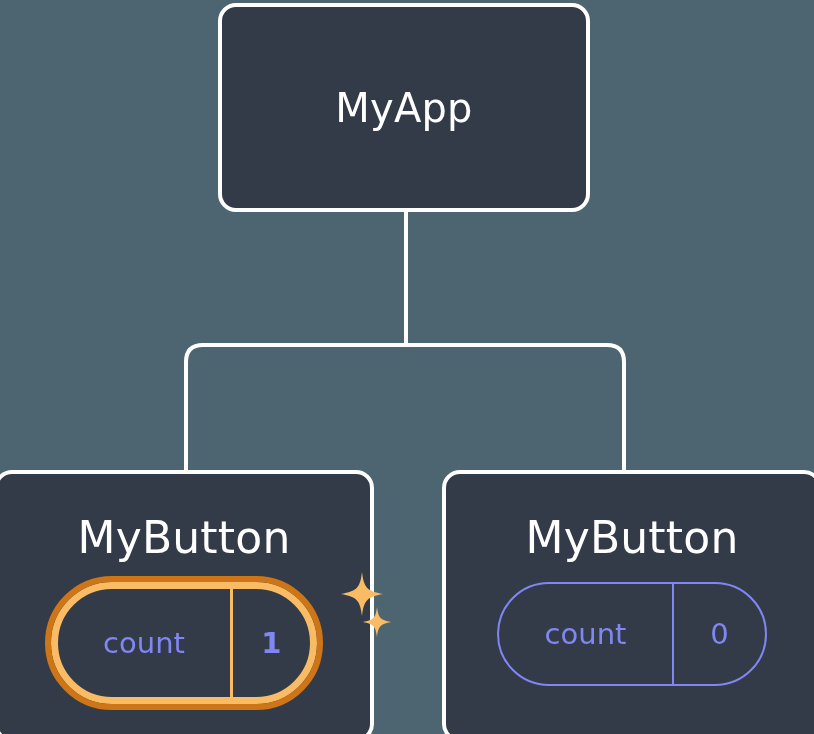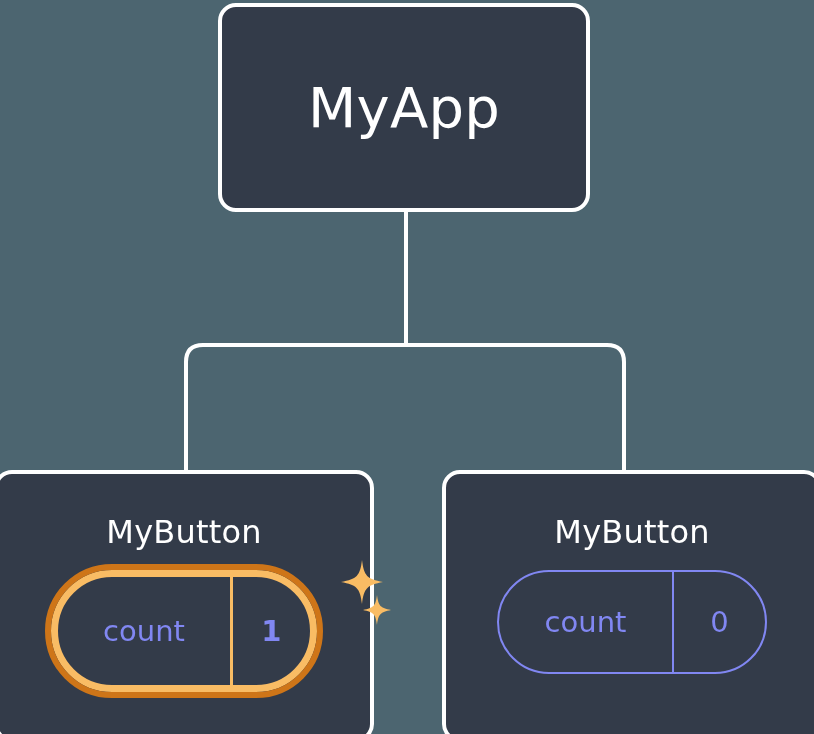--- a/index.html
+++ b/index.html
@@ -61,23 +61,23 @@
   }
 
   .node-title {
     color: #ffffff;
     font-size: 38px;
     font-weight: 400;
     letter-spacing: 0.2px;
     line-height: 1;
     white-space: nowrap;
   }
-  #node-app .node-title { font-size: 56px; }
+  #node-app .node-title { font-size: 40px; }
   #node-btn-left .node-title,
-  #node-btn-right .node-title { font-size: 32px; }
+  #node-btn-right .node-title { font-size: 44px; }
 
   
   .pill-wrap {
     position: relative;
     margin-top: 22px;
     display: flex;
     align-items: center;
   }
   .pill {
     box-sizing: border-box;

